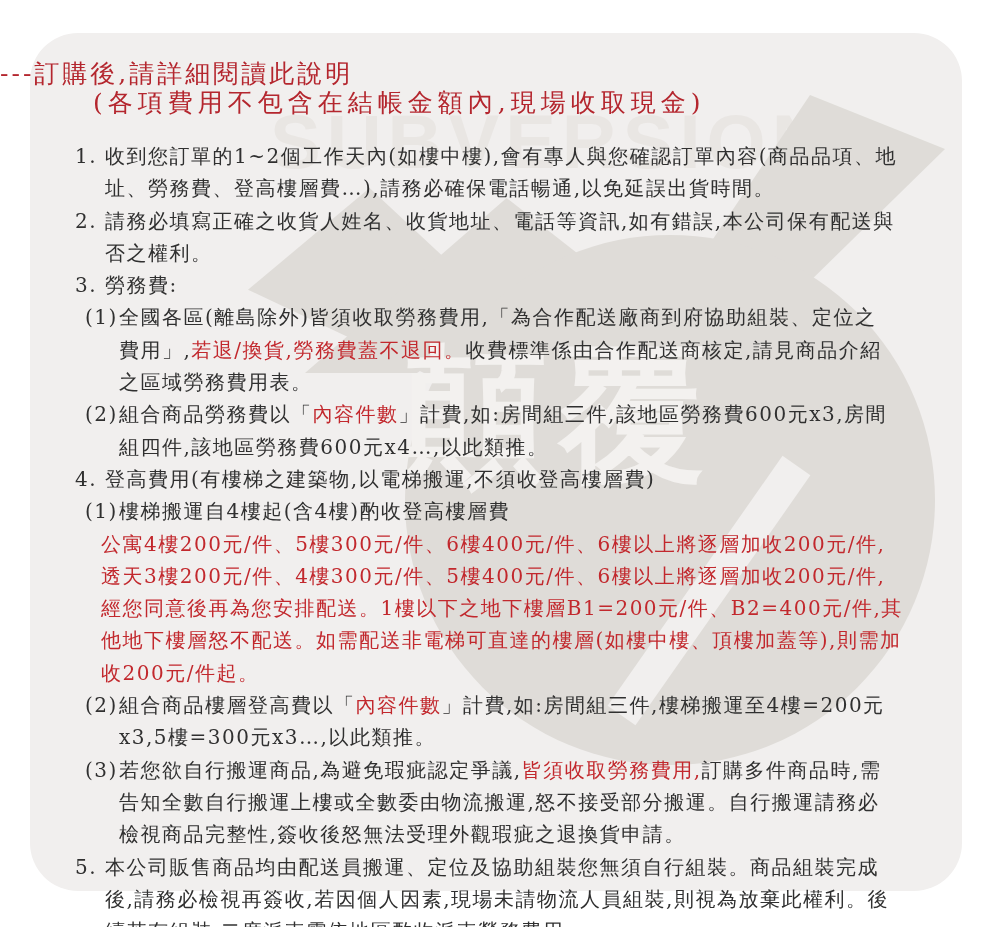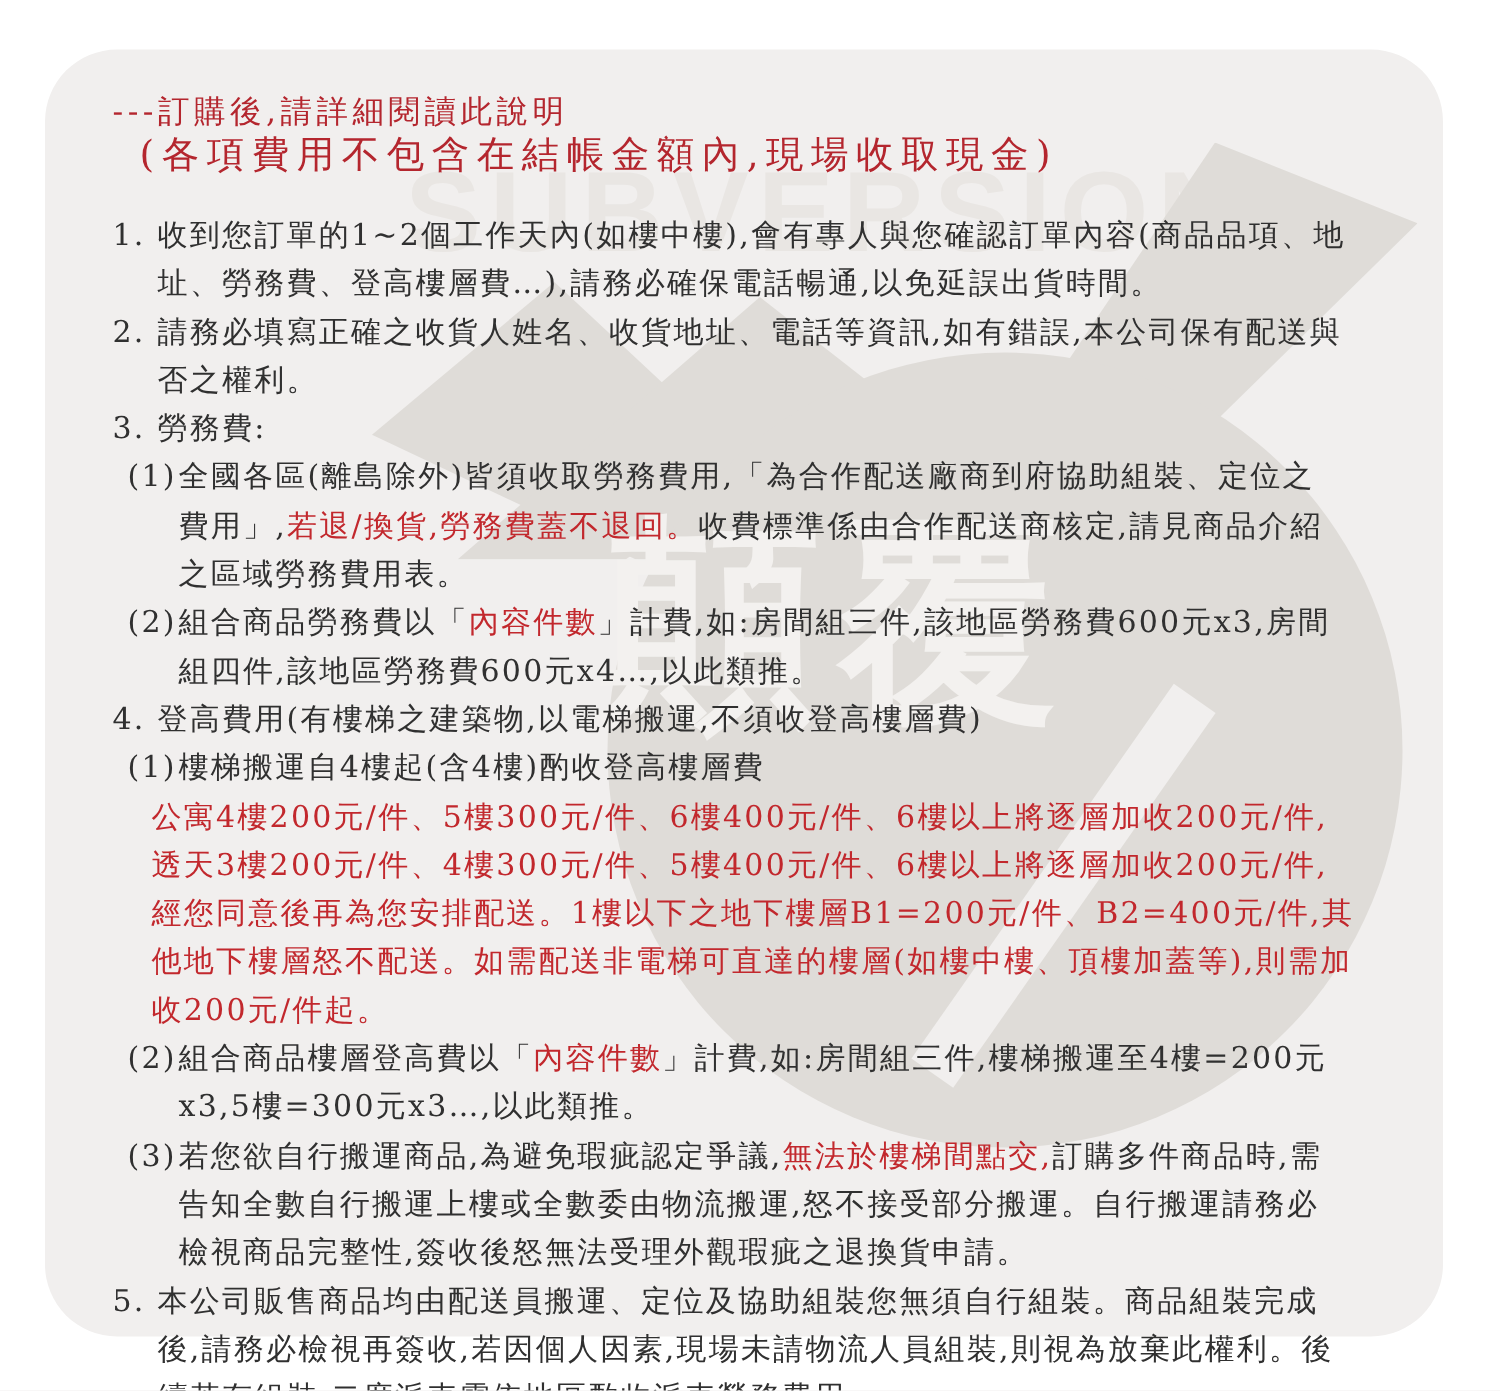--- a/index.html
+++ b/index.html
@@ -38,22 +38,22 @@
     position:absolute;color:var(--watermark-char,#f3f1ef);
     font-size:148px;line-height:1;letter-spacing:12px;font-weight:bold;
   }
   .wm-char-top{left:398px;top:340px;}
   .wm-char-bottom{left:392px;top:476px;}
   .content{
     position:absolute;left:0;top:60px;width:1000px;z-index:2;
     color:var(--text,#303030);font-size:20px;letter-spacing:1.5px;
   }
   .title{
-    margin-left:75px;color:var(--title-red,#b4262e);
-    font-size:21px;line-height:28px;letter-spacing:3px;
+    color:var(--title-red,#b4262e);
+    font-size:25px;line-height:28px;letter-spacing:3px;
   }
   .subtitle{
     margin-left:93px;color:var(--title-red,#b4262e);
     font-size:25px;line-height:30px;letter-spacing:5px;
   }
   .notice-list{margin-top:22px;line-height:32.3px;}
   .item{margin-left:75px;}
   .row{display:flex;align-items:flex-start;}
   .marker{flex:0 0 30px;}
   .htext{width:803px;}
@@ -117,21 +117,21 @@
           <div class="submarker">(1)</div>
           <div class="subtext"><span>樓梯搬運自4樓起(含4樓)酌收登高樓層費</span></div>
         </div>
         <div class="red-para"><span class="red">公寓4樓200元/件、5樓300元/件、6樓400元/件、6樓以上將逐層加收200元/件,透天3樓200元/件、4樓300元/件、5樓400元/件、6樓以上將逐層加收200元/件,經您同意後再為您安排配送。1樓以下之地下樓層B1=200元/件、B2=400元/件,其他地下樓層怒不配送。如需配送非電梯可直達的樓層(如樓中樓、頂樓加蓋等),則需加收200元/件起。</span></div>
         <div class="row sub">
           <div class="submarker">(2)</div>
           <div class="subtext"><span>組合商品樓層登高費以「</span><span class="red">內容件數</span><span>」計費,如:房間組三件,樓梯搬運至4樓=200元x3,5樓=300元x3…,以此類推。</span></div>
         </div>
         <div class="row sub">
           <div class="submarker">(3)</div>
-          <div class="subtext"><span>若您欲自行搬運商品,為避免瑕疵認定爭議,</span><span class="red">無法於樓梯間點交,</span><span>訂購多件商品時,需告知全數自行搬運上樓或全數委由物流搬運,怒不接受部分搬運。自行搬運請務必檢視商品完整性,簽收後怒無法受理外觀瑕疵之退換貨申請。</span></div>
+          <div class="subtext"><span>若您欲自行搬運商品,為避免瑕疵認定爭議,</span><span class="red">皆須收取勞務費用,</span><span>訂購多件商品時,需告知全數自行搬運上樓或全數委由物流搬運,怒不接受部分搬運。自行搬運請務必檢視商品完整性,簽收後怒無法受理外觀瑕疵之退換貨申請。</span></div>
         </div>
       </div>
       <div class="item">
         <div class="row">
           <div class="marker">5.</div>
           <div class="htext"><span>本公司販售商品均由配送員搬運、定位及協助組裝您無須自行組裝。商品組裝完成後,請務必檢視再簽收,若因個人因素,現場未請物流人員組裝,則視為放棄此權利。後續若有組裝,二度派車需依地區酌收派車勞務費用。</span></div>
         </div>
       </div>
     </div>
 </div>

